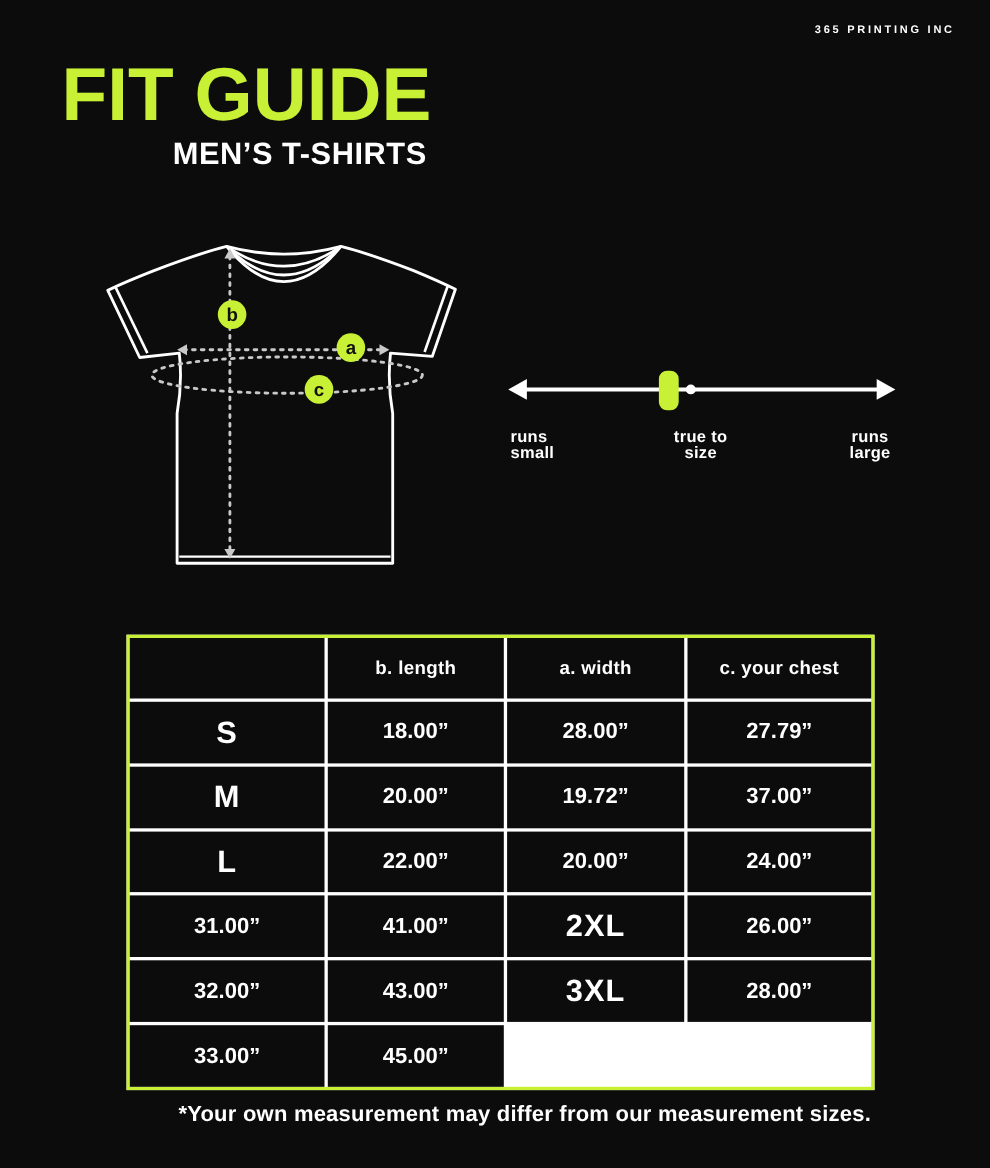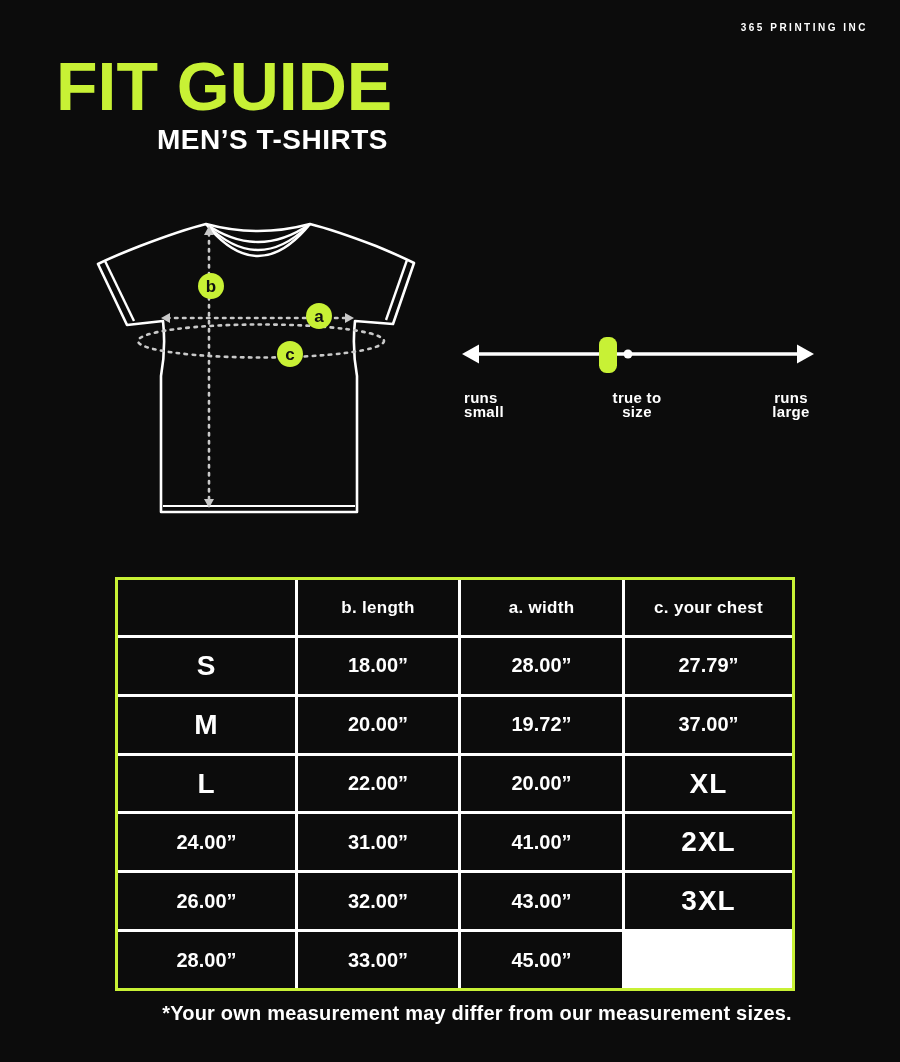--- a/index.html
+++ b/index.html
@@ -130,21 +130,20 @@
 
     <div class="cell size">M</div>
     <div class="cell value">20.00”</div>
     <div class="cell value">19.72”</div>
     <div class="cell value">37.00”</div>
 
     <div class="cell size">L</div>
     <div class="cell value">22.00”</div>
     <div class="cell value">20.00”</div>
 
-    <div class="cell size">XL</div>
     <div class="cell value">24.00”</div>
     <div class="cell value">31.00”</div>
     <div class="cell value">41.00”</div>
 
     <div class="cell size">2XL</div>
     <div class="cell value">26.00”</div>
     <div class="cell value">32.00”</div>
     <div class="cell value">43.00”</div>
 
     <div class="cell size">3XL</div>

